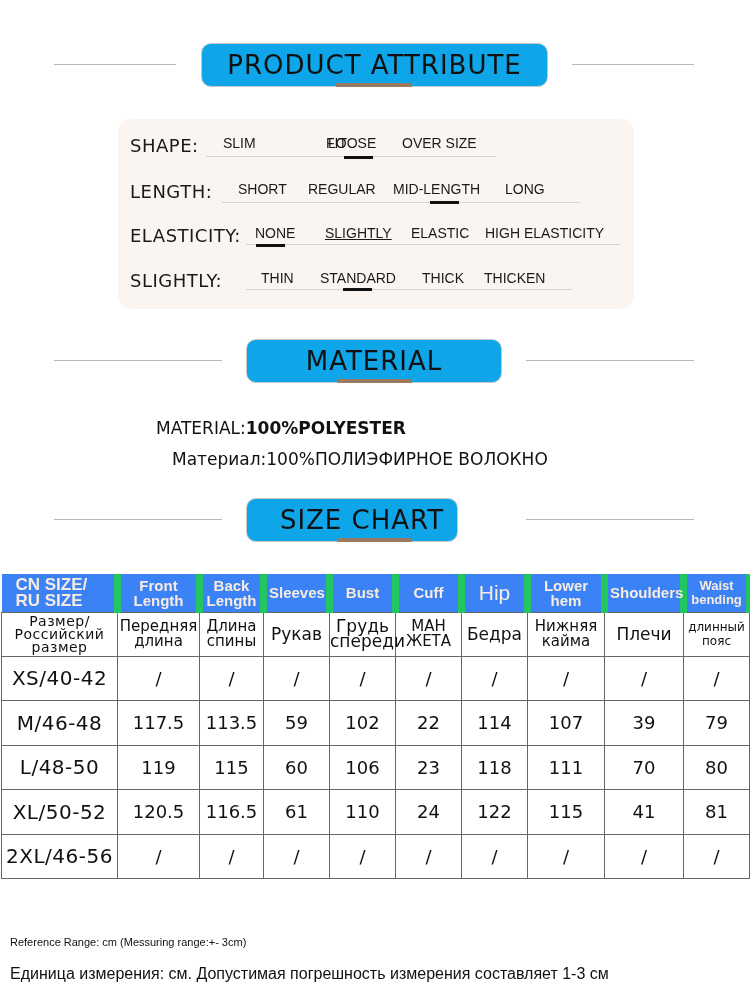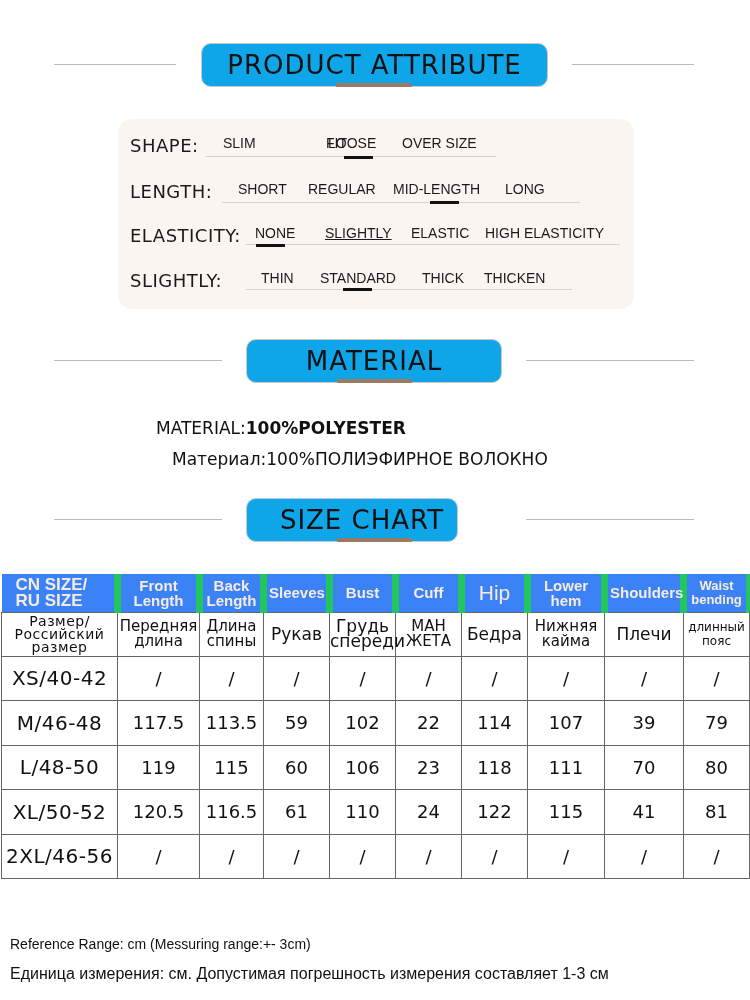--- a/index.html
+++ b/index.html
@@ -45,21 +45,21 @@
   table.size th.hip { font-size: 21px; font-weight: normal; }
   table.size td {
     border: 1px solid #666; text-align: center; font-size: 18px; color: #111;
     height: 44.5px; padding: 0; font-family: "DejaVu Sans", sans-serif;
   }
   table.size tr.ru td { font-size: 15px; line-height: 15px; height: 44px; font-family: "DejaVu Sans", sans-serif; }
   table.size tr.ru td.first { line-height: 13px; font-size: 14px; }
   table.size tr.ru td.small { font-size: 12px; line-height: 14px; }
   table.size td.first { font-size: 20px; letter-spacing: 0.5px; }
 
-  .note { position: absolute; left: 10px; font-size: 14px; color: #111; white-space: nowrap; }
+  .note { position: absolute; left: 10px; font-size: 11px; color: #111; white-space: nowrap; }
 </style>
 </head>
 <body>
 
 <div class="section-header" style="top:43px;">
   <div class="line" style="left:54px;width:122px;"></div>
   <div class="pill" style="left:201px;width:347px;font-size:26px;">PRODUCT ATTRIBUTE</div>
   <div class="accent" style="left:336px;width:76px;"></div>
   <div class="line" style="left:572px;width:122px;"></div>
 </div>

